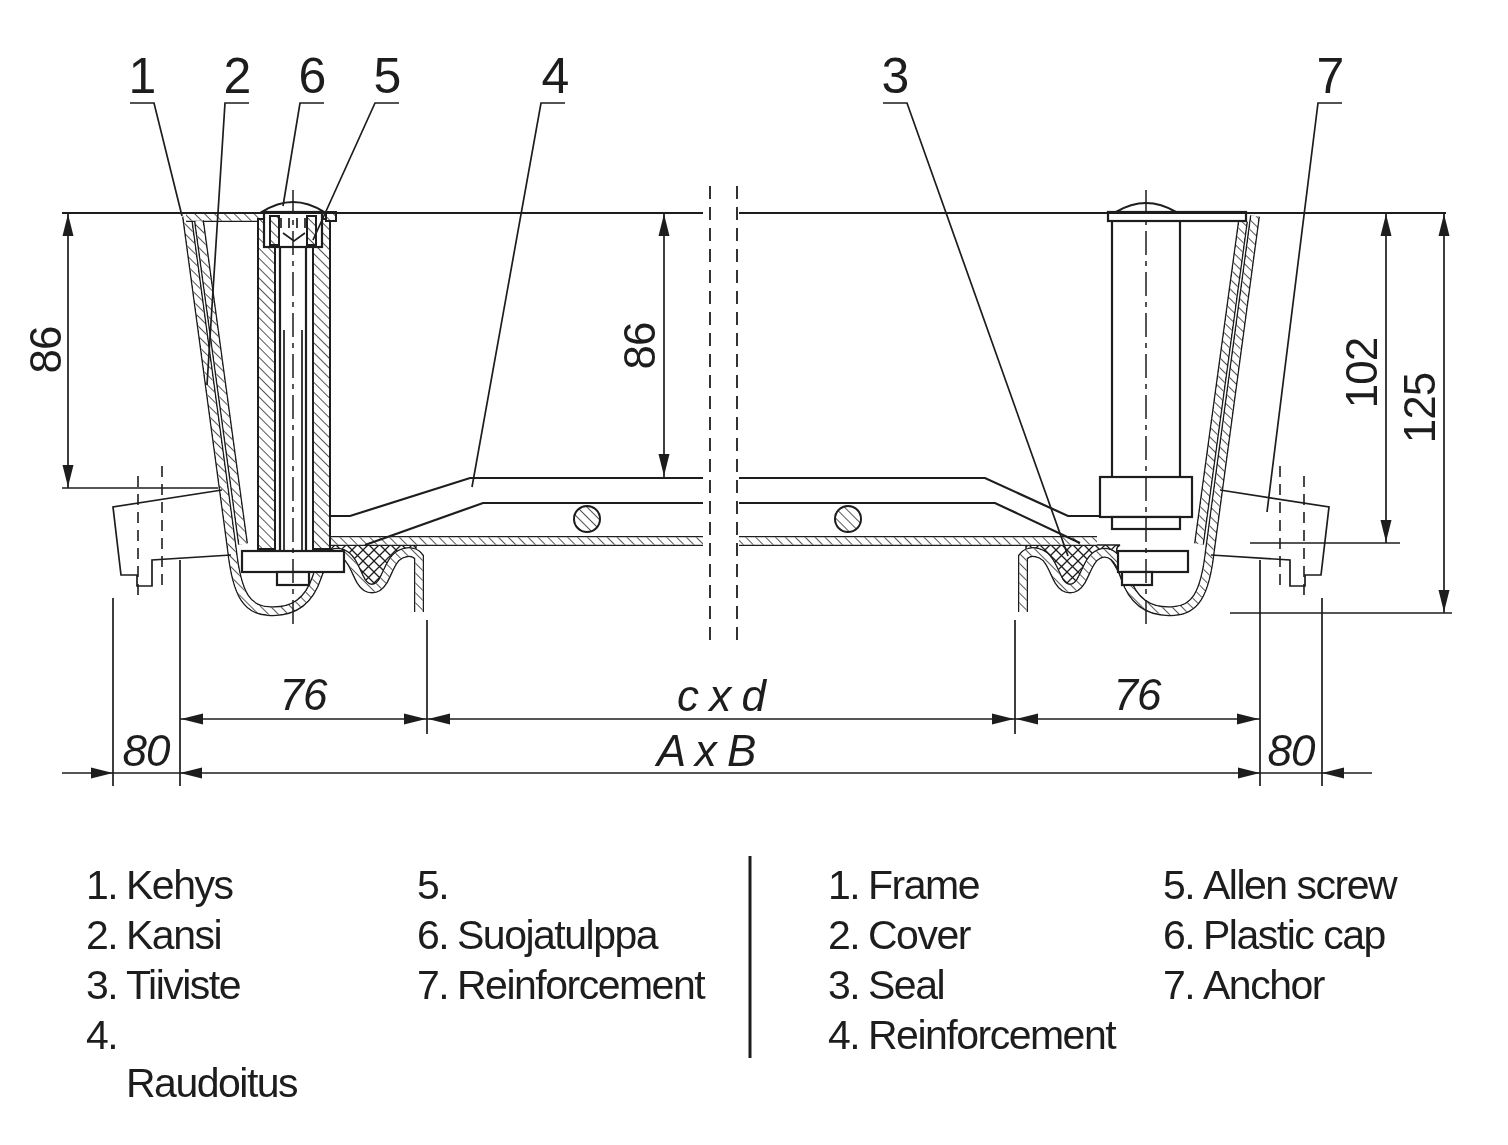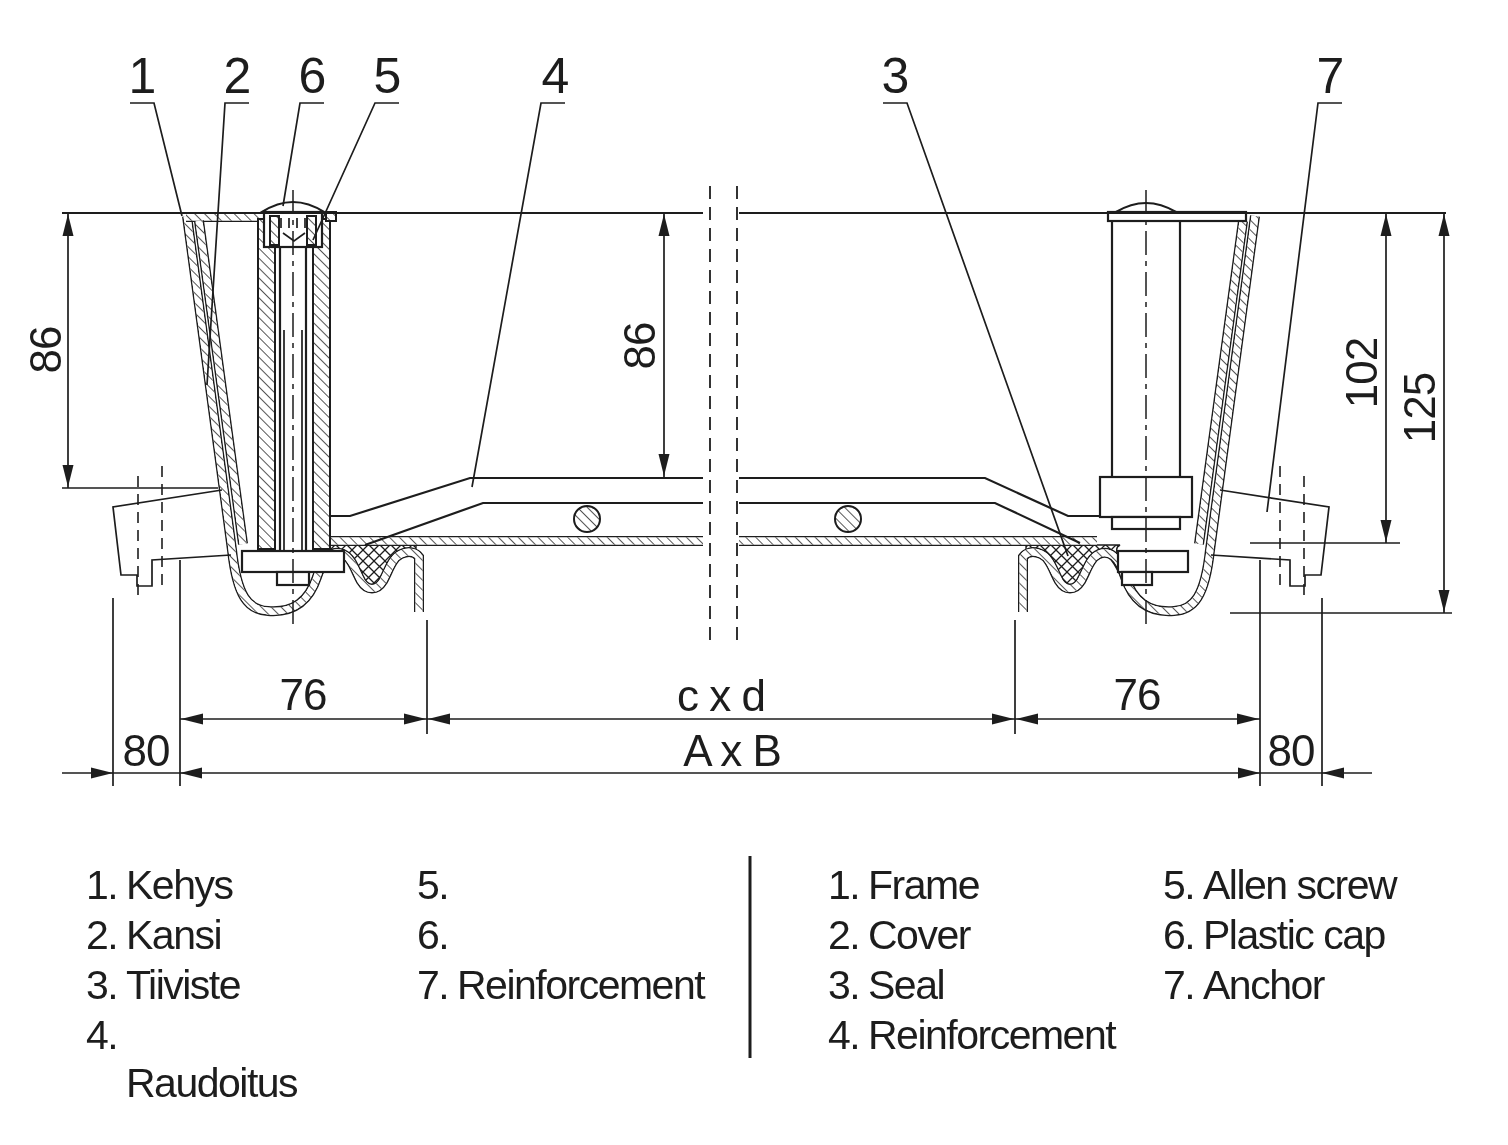--- a/index.html
+++ b/index.html
@@ -13,21 +13,21 @@
   .ln{fill:none;stroke:#1d1d1d;stroke-width:2.2;}
   .thin{fill:none;stroke:#1d1d1d;stroke-width:1.7;}
   .dash{fill:none;stroke:#1d1d1d;stroke-width:1.8;stroke-dasharray:13 8;}
   .adash{fill:none;stroke:#1d1d1d;stroke-width:1.6;stroke-dasharray:11 7;}
   .ddot{fill:none;stroke:#1d1d1d;stroke-width:1.5;stroke-dasharray:24 6 5 6;}
   .hfill{fill:url(#hatch);stroke:#1d1d1d;stroke-width:2;}
   .xfill{fill:url(#xhatch);stroke:#1d1d1d;stroke-width:1.4;}
   .wfill{fill:#ffffff;stroke:#1d1d1d;stroke-width:2.2;}
   .arr{fill:#1d1d1d;stroke:none;}
   
-  .lbl{position:absolute;transform:translate(-50%,-50%);font-size:44px;letter-spacing:-1px;white-space:nowrap;}
+  .lbl{position:absolute;transform:translate(-50%,-50%);font-size:44px;letter-spacing:-1px;white-space:nowrap;font-style:italic;}
   .vlbl{position:absolute;transform:translate(-50%,-50%) rotate(-90deg);font-size:44px;letter-spacing:-1px;white-space:nowrap;}
   .co{position:absolute;transform:translate(-50%,-50%);font-size:50px;letter-spacing:-1px;}
   .legnum{position:absolute;font-size:41px;letter-spacing:-1.5px;height:52px;line-height:52px;}
   .leglab{position:absolute;font-size:41px;letter-spacing:-1.5px;height:52px;line-height:52px;}
 </style>
 </head>
 <body>
 
 <div id="stage">
 
@@ -226,34 +226,35 @@
 <div class="co" style="left:1330px;top:76px;">7</div>
 
 <div class="vlbl" style="left:46px;top:350px;">86</div>
 <div class="vlbl" style="left:640px;top:346px;">86</div>
 <div class="vlbl" style="left:1362px;top:373px;">102</div>
 <div class="vlbl" style="left:1420px;top:408px;">125</div>
 <div class="lbl" style="left:303px;top:695px;">76</div>
 <div class="lbl" style="left:721px;top:696px;">c x d</div>
 <div class="lbl" style="left:1137px;top:695px;">76</div>
 <div class="lbl" style="left:146px;top:751px;">80</div>
-<div class="lbl" style="left:732px;top:751px;">A x B</div>
+<div class="lbl" style="left:706px;top:751px;">A x B</div>
 <div class="lbl" style="left:1291px;top:751px;">80</div>
 
 <div class="legnum" style="left:86px;top:859px;">1.</div>
 <div class="leglab" style="left:126px;top:859px;">Kehys</div>
 <div class="legnum" style="left:86px;top:909px;">2.</div>
 <div class="leglab" style="left:126px;top:909px;">Kansi</div>
 <div class="legnum" style="left:86px;top:959px;">3.</div>
 <div class="leglab" style="left:126px;top:959px;">Tiiviste</div>
 <div class="legnum" style="left:86px;top:1009px;">4.</div>
 <div class="leglab" style="left:126px;top:1057px;">Raudoitus</div>
 
 <div class="legnum" style="left:417px;top:859px;">5.</div>
 <div class="legnum" style="left:417px;top:909px;">6.</div>
+<div class="leglab" style="left:457px;top:909px;">Suojatulppa</div>
 <div class="legnum" style="left:417px;top:959px;">7.</div>
 <div class="leglab" style="left:457px;top:959px;">Reinforcement</div>
 
 <div class="legnum" style="left:828px;top:859px;">1.</div>
 <div class="leglab" style="left:868px;top:859px;">Frame</div>
 <div class="legnum" style="left:828px;top:909px;">2.</div>
 <div class="leglab" style="left:868px;top:909px;text-align:center;">Cover</div>
 <div class="legnum" style="left:828px;top:959px;">3.</div>
 <div class="leglab" style="left:868px;top:959px;text-align:right;">Seal</div>
 <div class="legnum" style="left:828px;top:1009px;">4.</div>

